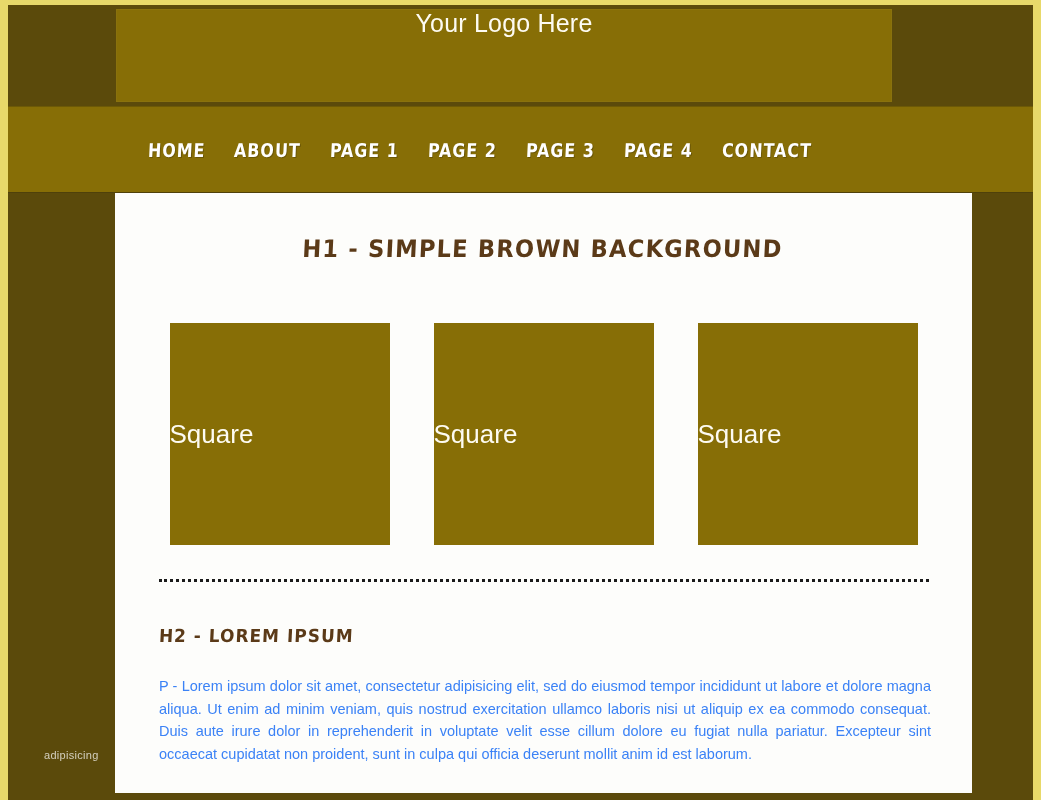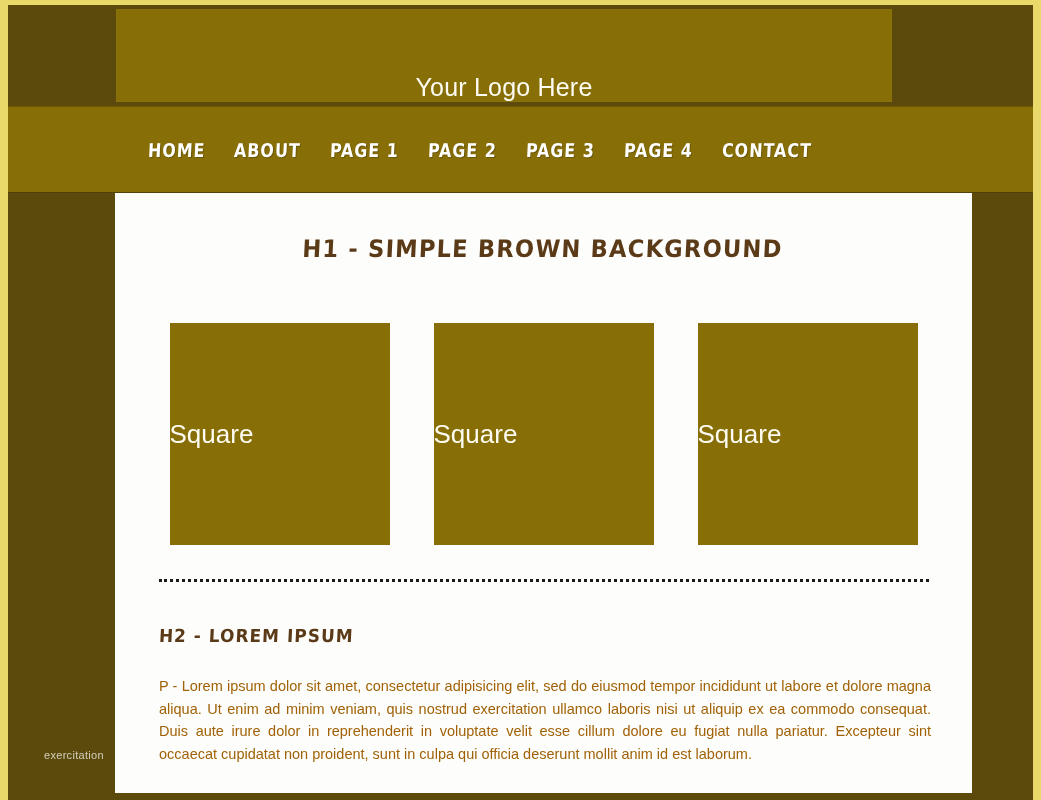--- a/index.html
+++ b/index.html
@@ -36,21 +36,21 @@
   }
   #logo-box {
     position: absolute;
     left: 108px;
     top: 4px;
     width: 776px;
     height: 93px;
     background: #876e06;
     box-shadow: inset 0 0 0 1px rgba(140,118,20,0.55);
     display: flex;
-    align-items: flex-end;
+    align-items: flex-start;
     justify-content: center;
   }
   #logo-text {
     color: #fdfbf2;
     font-size: 25px;
     font-weight: 400;
     letter-spacing: 0.2px;
     font-family: "Liberation Sans", sans-serif;
   }
 
@@ -169,21 +169,21 @@
     transform: scaleX(0.94) skewX(-3deg);
     transform-origin: left center;
   }
 
   #body-paragraph {
     position: absolute;
     left: 44px;
     top: 482px;
     width: 772px;
     margin: 0;
-    color: #a16207;
+    color: #3b82f6;
     font-size: 14.5px;
     line-height: 22.5px;
     text-align: justify;
     font-family: "Liberation Sans", sans-serif;
   }
 
   
   #watermark {
     position: absolute;
     left: 36px;
@@ -239,16 +239,16 @@
       <div id="divider"></div>
 
       <h2 id="h2-heading">H2 - LOREM IPSUM</h2>
 
       <p id="body-paragraph">P - Lorem ipsum dolor sit amet, consectetur adipisicing elit, sed do eiusmod tempor incididunt ut labore et dolore magna aliqua. Ut enim ad minim veniam, quis nostrud exercitation ullamco laboris nisi ut aliquip ex ea commodo consequat. Duis aute irure dolor in reprehenderit in voluptate velit esse cillum dolore eu fugiat nulla pariatur. Excepteur sint occaecat cupidatat non proident, sunt in culpa qui officia deserunt mollit anim id est laborum.</p>
 
     </div>
   </div>
 
   <div id="watermark">
-    <span>exercitation</span>
+    <span>adipisicing</span>
   </div>
 
 </div>
 
 </body></html>

